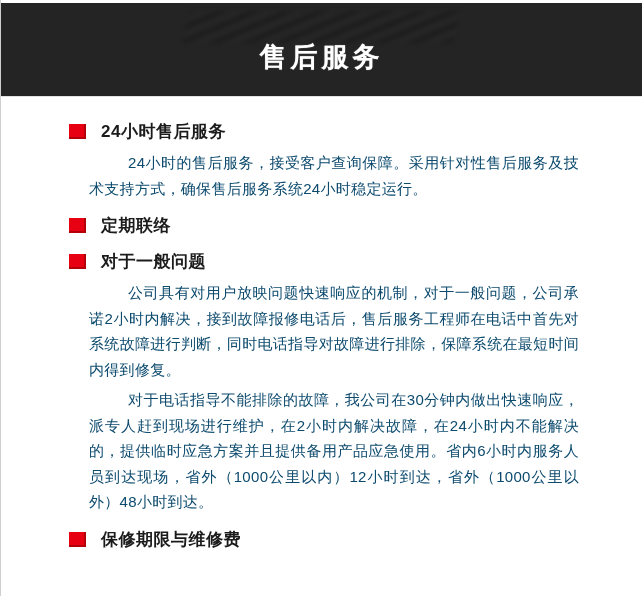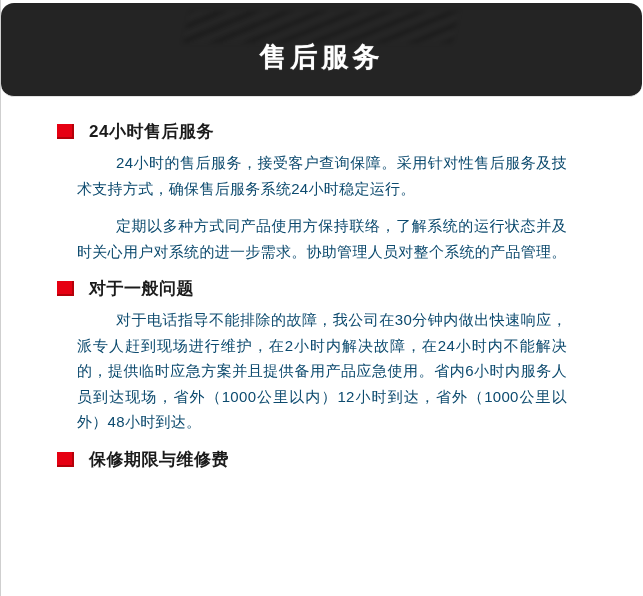--- a/index.html
+++ b/index.html
@@ -24,21 +24,20 @@
   .header {
     position: relative;
     margin: 3px 1px 0 1px;
     height: 93px;
     background: #242424;
     display: flex;
     align-items: center;
     justify-content: center;
     border-bottom: 1px solid #e2e2e2;
     overflow: hidden;
-    border-radius: 13px;
   }
   .header-watermark {
     position: absolute;
     top: 8px;
     left: 185px;
     width: 270px;
     height: 32px;
     background: repeating-linear-gradient(
       -25deg,
       rgba(0,0,0,0.35) 0 6px,
@@ -54,21 +53,21 @@
     font-size: 27px;
     font-weight: bold;
     letter-spacing: 4px;
     margin-top: 14px;
     text-shadow: 0 0 1px rgba(255,255,255,0.6);
   }
   
   .content {
     padding: 10px 0 0 0;
   }
-  .section { margin: 12px; }
+  .section { margin: 0; padding-left: 24px; }
   .section-heading-row {
     display: flex;
     align-items: center;
     margin: 13px 0 7px 45px;
   }
   .bullet {
     width: 17px;
     height: 15px;
     background: #e60012;
     box-shadow: inset -2px -2px 0 rgba(120,0,0,0.45);
@@ -105,28 +104,32 @@
 
   <div class="section">
     <div class="section-heading-row">
       <span class="bullet"></span>
       <span class="section-heading">24小时售后服务</span>
     </div>
     <p>24小时的售后服务，接受客户查询保障。采用针对性售后服务及技术支持方式，确保售后服务系统24小时稳定运行。</p>
   </div>
 
   <div class="section">
-    <p>定期以多种方式同产品使用方保持联络，了解系统的运行状态并及时关心用户对系统的进一步需求。协助管理人员对整个系统的产品管理。</p>
+    <div class="section-heading-row">
+      <span class="bullet"></span>
+      <span class="section-heading">定期联络</span>
+    </div>
   </div>
 
   <div class="section">
     <div class="section-heading-row">
       <span class="bullet"></span>
       <span class="section-heading">对于一般问题</span>
     </div>
+    <p>公司具有对用户放映问题快速响应的机制，对于一般问题，公司承诺2小时内解决，接到故障报修电话后，售后服务工程师在电话中首先对系统故障进行判断，同时电话指导对故障进行排除，保障系统在最短时间内得到修复。</p>
     <p>对于电话指导不能排除的故障，我公司在30分钟内做出快速响应，派专人赶到现场进行维护，在2小时内解决故障，在24小时内不能解决的，提供临时应急方案并且提供备用产品应急使用。省内6小时内服务人员到达现场，省外（1000公里以内）12小时到达，省外（1000公里以外）48小时到达。</p>
   </div>
 
   <div class="section">
     <div class="section-heading-row">
       <span class="bullet"></span>
       <span class="section-heading">保修期限与维修费</span>
     </div>
 
   </div>

